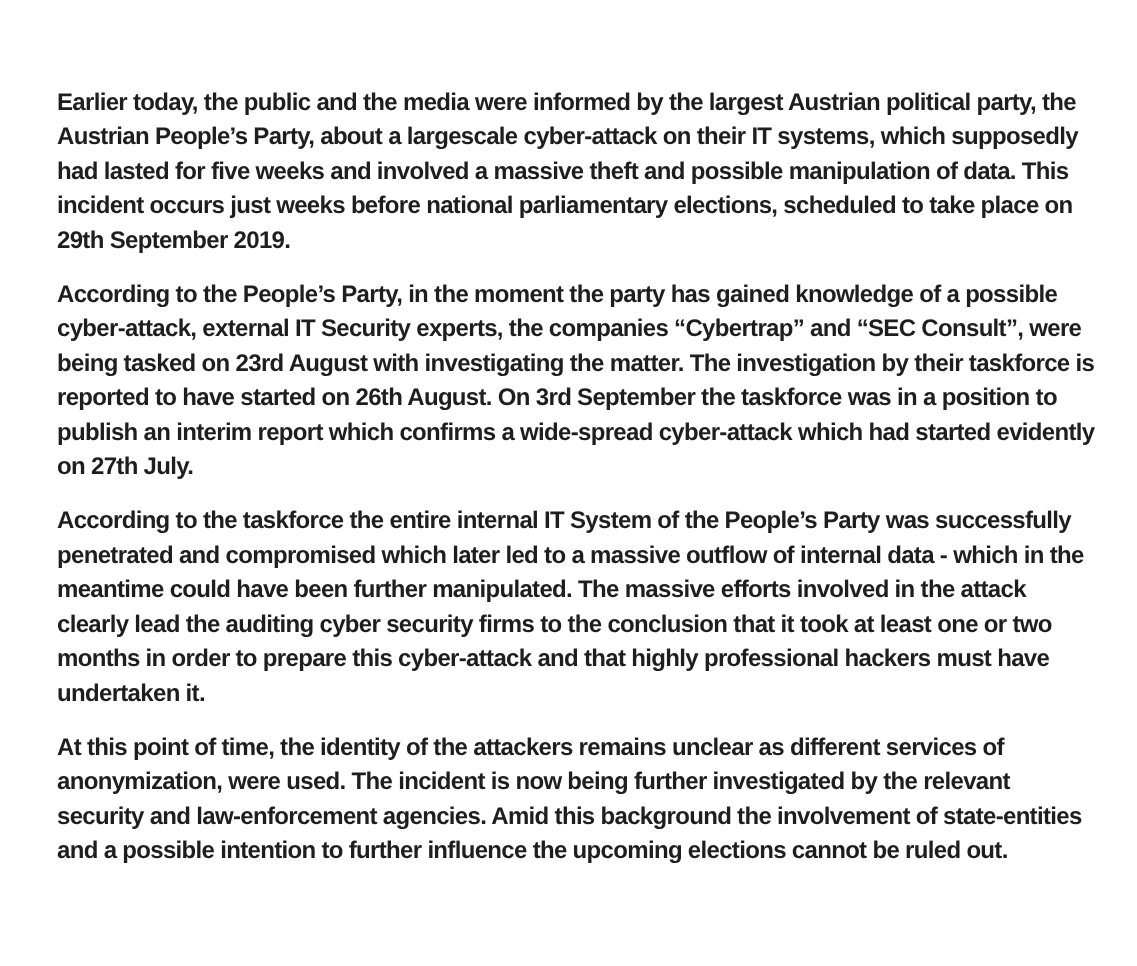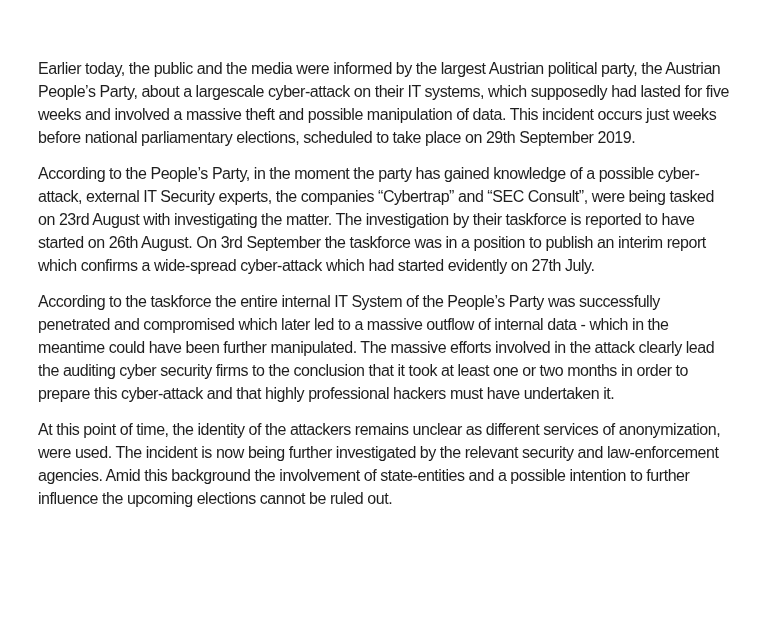--- a/index.html
+++ b/index.html
@@ -22,20 +22,21 @@
     width: 695px;
   }
   .para {
     margin: 0 0 13px 0;
     font-family: "Liberation Sans", "DejaVu Sans", sans-serif;
     font-size: 16px;
     line-height: 23px;
     letter-spacing: -0.45px;
     color: #1e1e1e;
     text-align: left;
+    font-weight: bold;
   }
 </style>
 </head>
 <body>
 
 <div class="page">
   <div class="doc">
     <p class="para">Earlier today, the public and the media were informed by the largest Austrian political party, the Austrian People’s Party, about a largescale cyber-attack on their IT systems, which supposedly had lasted for five weeks and involved a massive theft and possible manipulation of data. This incident occurs just weeks before national parliamentary elections, scheduled to take place on 29th September 2019.</p>
     <p class="para">According to the People’s Party, in the moment the party has gained knowledge of a possible cyber-attack, external IT Security experts, the companies “Cybertrap” and “SEC Consult”, were being tasked on 23rd August with investigating the matter. The investigation by their taskforce is reported to have started on 26th August. On 3rd September the taskforce was in a position to publish an interim report which confirms a wide-spread cyber-attack which had started evidently on 27th July.</p>
     <p class="para">According to the taskforce the entire internal IT System of the People’s Party was successfully penetrated and compromised which later led to a massive outflow of internal data - which in the meantime could have been further manipulated. The massive efforts involved in the attack clearly lead the auditing cyber security firms to the conclusion that it took at least one or two months in order to prepare this cyber-attack and that highly professional hackers must have undertaken it.</p>

